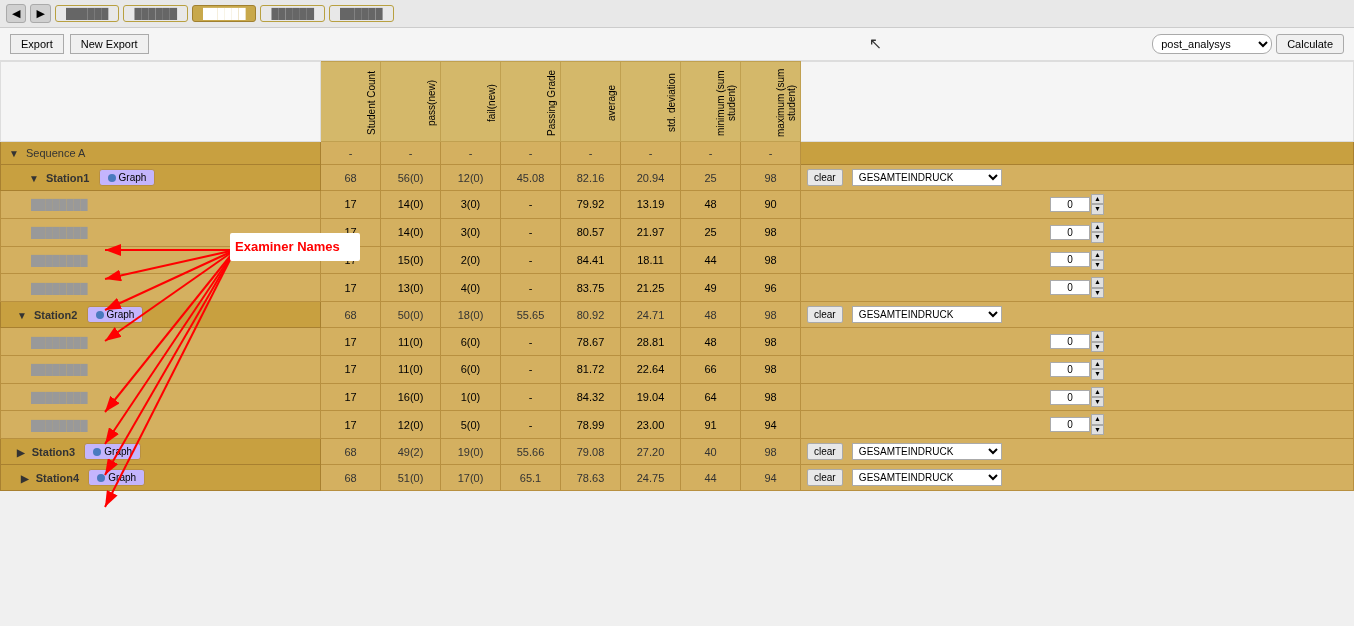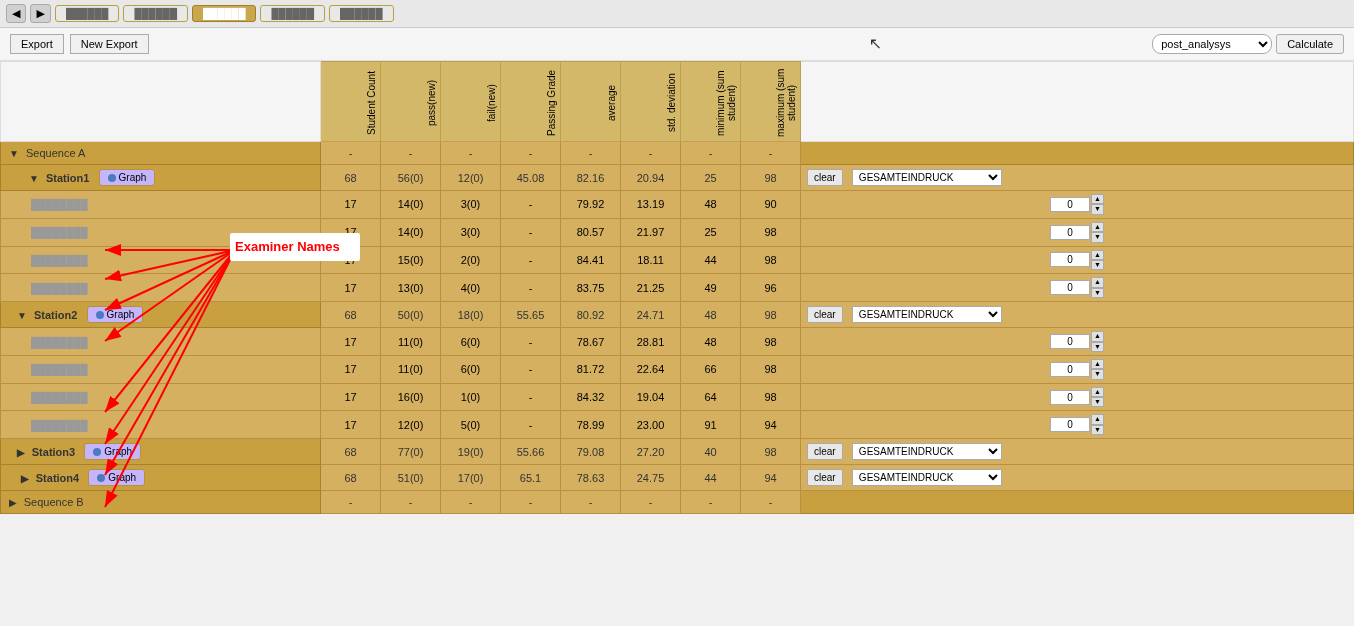--- a/index.html
+++ b/index.html
@@ -521,21 +521,21 @@
         <td style="padding-left:16px;">
           <span class="collapse-arrow">▶</span>
           <span>Station3</span>
           &nbsp;
           <button class="graph-btn">
             <span class="graph-dot"></span>
             <span>Graph</span>
           </button>
         </td>
         <td class="data-cell">68</td>
-        <td class="data-cell">77(0)</td>
+        <td class="data-cell">49(2)</td>
         <td class="data-cell">19(0)</td>
         <td class="data-cell">55.66</td>
         <td class="data-cell">79.08</td>
         <td class="data-cell">27.20</td>
         <td class="data-cell">40</td>
         <td class="data-cell">98</td>
         <td class="action-cell" style="background:#d4b060; border:1px solid #b89040;">
           <button class="clear-btn">clear</button>
           &nbsp;
           <select class="station-select">
@@ -564,35 +564,20 @@
         <td class="data-cell">94</td>
         <td class="action-cell" style="background:#d4b060; border:1px solid #b89040;">
           <button class="clear-btn">clear</button>
           &nbsp;
           <select class="station-select">
             <option>GESAMTEINDRUCK</option>
           </select>
         </td>
       </tr>
 
-      <tr class="section-row">
-        <td style="padding-left:8px;">
-          <span class="collapse-arrow">▶</span>
-          <span>Sequence B</span>
-        </td>
-        <td class="section-dash">-</td>
-        <td class="section-dash">-</td>
-        <td class="section-dash">-</td>
-        <td class="section-dash">-</td>
-        <td class="section-dash">-</td>
-        <td class="section-dash">-</td>
-        <td class="section-dash">-</td>
-        <td class="section-dash">-</td>
-        <td style="background:#c8a040; border:1px solid #a88030;"></td>
-      </tr>
     </tbody>
   </table>
 </div>
 
 <div style="position:fixed; top:7px; left:0; width:100%; height:100%; pointer-events:none; z-index:100;">
   <svg width="1354" height="626" style="position:absolute; top:0; left:0;">
 
     <defs>
       <marker id="arrowhead" markerWidth="8" markerHeight="6" refX="8" refY="3" orient="auto">
         <polygon points="0 0, 8 3, 0 6" fill="red"></polygon>

